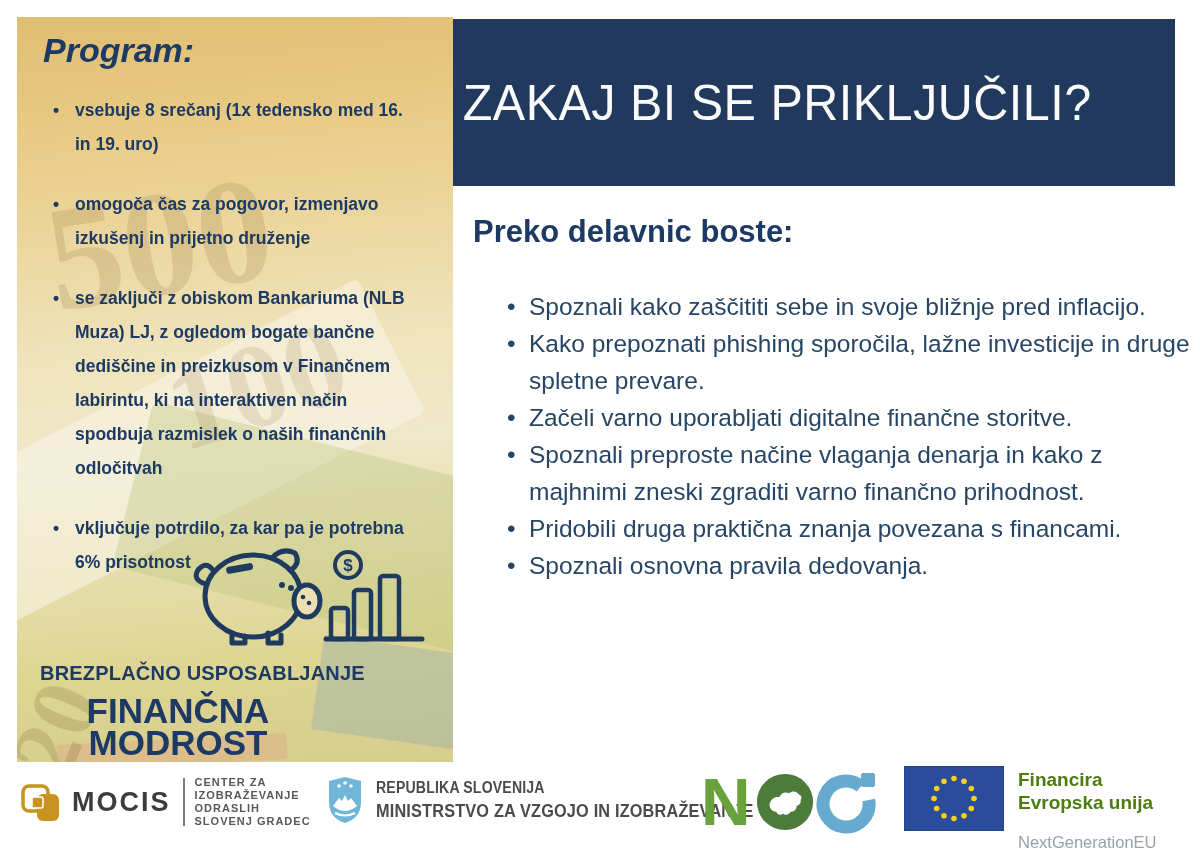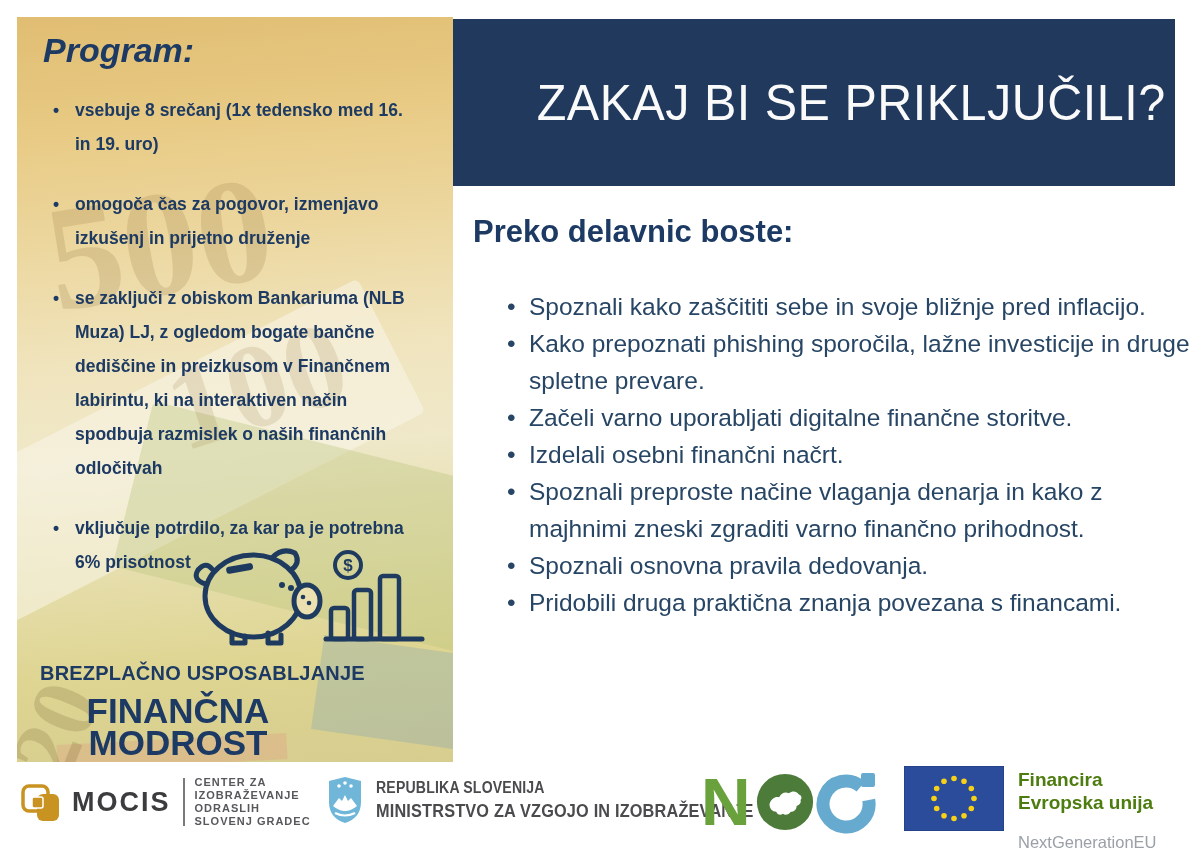--- a/index.html
+++ b/index.html
@@ -33,21 +33,21 @@
 
   .piggy-illustration{position:absolute;left:173px;top:521px;}
 
   .free-label{position:absolute;left:23px;top:645px;font-size:20px;font-weight:bold;
     color:#1c3a63;letter-spacing:.2px;}
   .course-title{position:absolute;left:23px;top:678px;width:276px;text-align:center;
     font-size:35px;font-weight:bold;color:#1c3a63;line-height:32px;}
 
   
   .title-bar{position:absolute;left:453px;top:19px;width:722px;height:167px;background:#20395c;
-    display:flex;align-items:center;justify-content:flex-end;}
+    display:flex;align-items:center;justify-content:flex-start;}
   .title-bar span{color:#fafafa;font-size:50px;font-weight:400;letter-spacing:.5px;white-space:nowrap;
     transform:scaleX(.97);}
 
   
   .benefits-heading{position:absolute;left:473px;top:214px;margin:0;font-size:31px;font-weight:bold;
     color:#1c3a63;}
   .benefits-list{position:absolute;left:473px;top:272px;width:706px;margin:16px;padding:0;list-style:none;}
   .benefits-list li{position:relative;padding-left:40px;font-size:24.5px;line-height:37px;color:#274564;}
   .benefits-list li::before{content:"•";position:absolute;left:18px;top:0;}
 
@@ -132,24 +132,23 @@
   <header class="title-bar">
     <span>ZAKAJ BI SE PRIKLJUČILI?</span>
   </header>
 
   <main>
     <h2 class="benefits-heading">Preko delavnic boste:</h2>
     <ul class="benefits-list">
       <li>Spoznali kako zaščititi sebe in svoje bližnje pred inflacijo.</li>
       <li>Kako prepoznati phishing sporočila, lažne investicije in druge spletne prevare.</li>
       <li>Začeli varno uporabljati digitalne finančne storitve.</li>
-      <li>Izdelali osebni finančni načrt.</li>
       <li>Spoznali preproste načine vlaganja denarja in kako z majhnimi zneski zgraditi varno finančno prihodnost.</li>
+      <li>Pridobili druga praktična znanja povezana s financami.</li>
       <li>Spoznali osnovna pravila dedovanja.</li>
-      <li>Pridobili druga praktična znanja povezana s financami.</li>
     </ul>
   </main>
 
   <footer class="footer">
 
     <div class="mocis">
       <svg width="42" height="46" viewBox="0 0 42 46">
         <rect x="3" y="7" width="25" height="25" rx="6" fill="none" stroke="#c89320" stroke-width="3.5"></rect>
         <rect x="17" y="15" width="22" height="27" rx="6" fill="#c89320"></rect>
         <rect x="12" y="18" width="11" height="11" rx="2" fill="#c89320" stroke="#fff" stroke-width="1.5"></rect>

